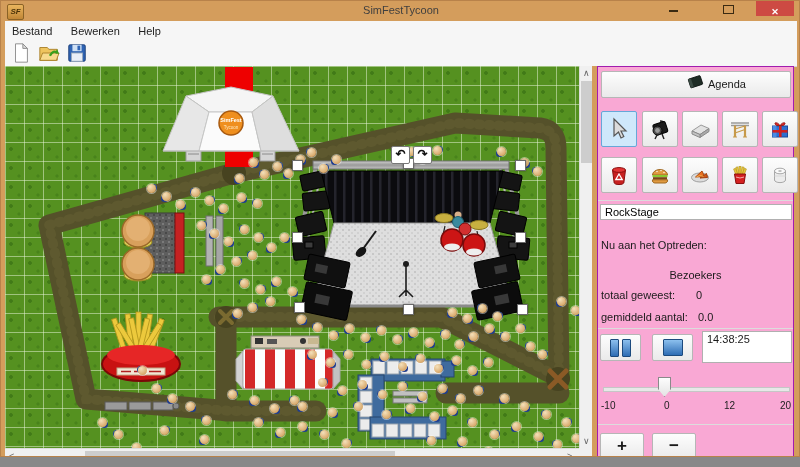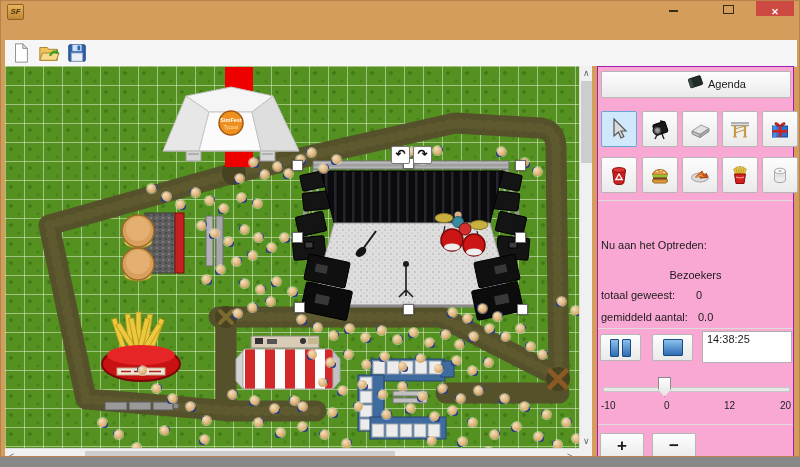--- a/index.html
+++ b/index.html
@@ -64,29 +64,35 @@
   .tick-lbl{position:absolute;top:333px;font-size:10px;color:#222;}
   .zoombtn{width:44px;height:27px;font-size:17px;font-weight:bold;text-align:center;line-height:24px;}
 </style>
 </head>
 <body>
 
 <div id="app">
 
   <div class="titlebar">
     <div class="app-icon">SF</div>
+    <div class="title-text">SimFestTycoon</div>
     <div class="win-btn btn-min">
         <span class="bar"></span>
       </div>
     <div class="win-btn btn-max">
         <span class="box"></span>
       </div>
     <div class="win-btn btn-close"><span class="x">✕</span></div>
   </div>
 
+  <div class="menubar">
+    <span class="menu-item">Bestand</span>
+    <span class="menu-item">Bewerken</span>
+    <span class="menu-item">Help</span>
+  </div>
 
   <div class="toolbar">
     <svg class="tool-icn" style="left:5px" viewBox="0 0 24 24">
       <path d="M6,2 h8 l5,5 v15 h-13 z" fill="#fff" stroke="#8a8a8a"></path>
       <path d="M14,2 l5,5 h-5 z" fill="#dcdcdc" stroke="#8a8a8a"></path>
     </svg>
     <svg class="tool-icn" style="left:33px" viewBox="0 0 24 24">
       <path d="M2,6 h8 l2,2 h9 v12 h-19 z" fill="#eec45e" stroke="#a8802a"></path>
       <path d="M2,20 l3,-8 h18 l-3,8 z" fill="#f7da8d" stroke="#a8802a"></path>
       <path d="M13,15 q4,-7 8,-3" stroke="#3a9e1c" stroke-width="2.6" fill="none"></path>
@@ -568,20 +574,21 @@
       <svg width="24" height="24" viewBox="0 0 24 24">
         <path d="M6.5,8 v9 a5.5,2.6 0 0 0 11,0 v-9 z" fill="#ececec" stroke="#a8a8a8"></path>
         <ellipse cx="12" cy="8" rx="5.5" ry="2.8" fill="#fafafa" stroke="#a8a8a8"></ellipse>
         <ellipse cx="12" cy="8" rx="1.8" ry="1" fill="#bdbdbd"></ellipse>
         <path d="M6.5,13 h11" stroke="#d8d8d8"></path>
       </svg>
       </div>
 
     <div class="sep" style="top:133px"></div>
 
+    <input class="field" style="left: 2px; top: 137px; width: 192px; height: 16px;" type="text" value="RockStage">
 
     <div class="lbl" style="left:3px;top:172px">Nu aan het Optreden:</div>
 
     <div class="lbl" style="left:0;top:202px;width:195px;text-align:center">Bezoekers</div>
     <div class="lbl" style="left:3px;top:222px">totaal geweest:</div>
     <div class="lbl" style="left:98px;top:222px">0</div>
     <div class="lbl" style="left:3px;top:244px">gemiddeld aantal:</div>
     <div class="lbl" style="left:100px;top:244px">0.0</div>
 
     <div class="sep" style="top:261px"></div>

